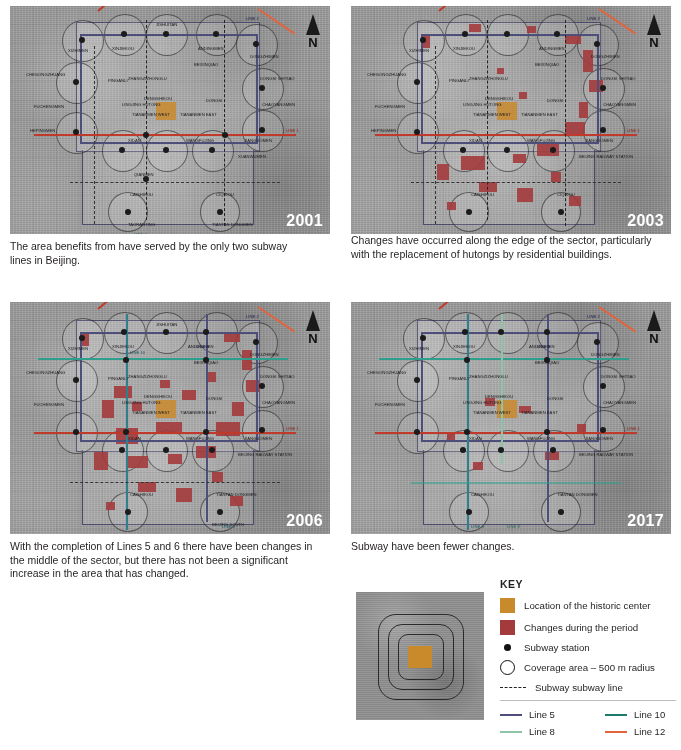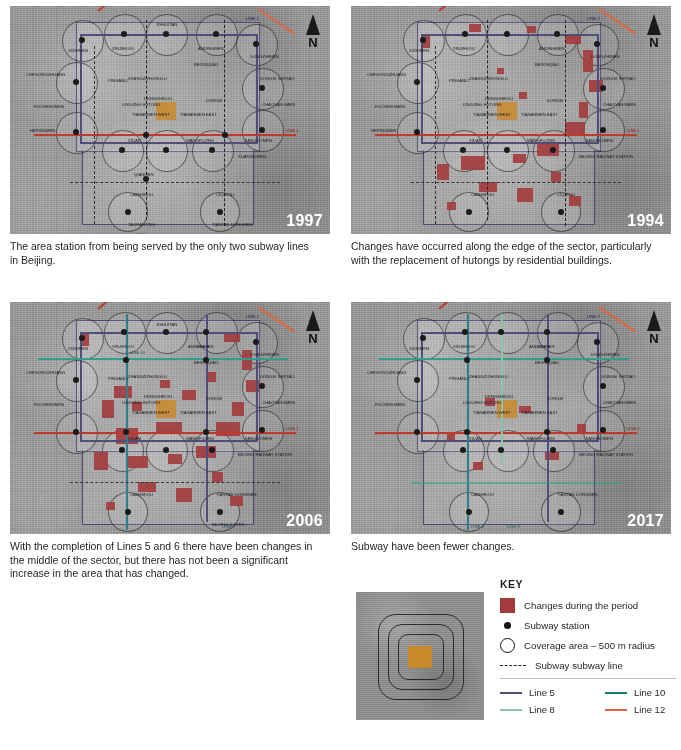--- a/index.html
+++ b/index.html
@@ -153,23 +153,23 @@
       <div class="lbl" style="left:202px;top:216px;">TIANTAN DONGMEN</div>
       <div class="lbl" style="left:124px;top:166px;">QIANMEN</div>
       <div class="lbl" style="left:236px;top:10px;color:#1c1c50;">LINE 2</div>
       <div class="lbl" style="left:276px;top:122px;color:#8c1f14;">LINE 1</div>
       <div class="lbl" style="left:124px;top:226px;color:#1c4a50;">LINE 4</div>
 
       <div class="north" style="right:10px;top:8px;">
         <div class="tri"></div>
         <div class="nletter">N</div>
       </div>
-      <div class="yearlabel">1997</div>
-    </div>
-    <div class="caption" style="margin-top:6px;width:300px;">The area station from being served by the only two subway lines in Beijing.</div>
+      <div class="yearlabel">2001</div>
+    </div>
+    <div class="caption" style="margin-top:6px;width:300px;">The area benefits from have served by the only two subway lines in Beijing.</div>
   </div>
 
   <div class="panel" style="left:351px;top:6px;width:320px;">
     <div class="map" style="width:320px;height:228px;">
       <div class="noise"></div>
       <div class="blocks"></div>
 
       <div class="sector" style="left:66px;top:16px;width:182px;height:128px;"></div>
       <div class="sectorlow" style="left:72px;top:144px;width:170px;height:74px;"></div>
 
@@ -260,23 +260,23 @@
       <div class="lbl" style="left:20px;top:122px;">HEPINGMEN</div>
       <div class="lbl" style="left:120px;top:186px;">CAISHIKOU</div>
       <div class="lbl" style="left:206px;top:186px;">CIQIKOU</div>
       <div class="lbl" style="left:236px;top:10px;color:#1c1c50;">LINE 2</div>
       <div class="lbl" style="left:276px;top:122px;color:#8c1f14;">LINE 1</div>
 
       <div class="north" style="right:10px;top:8px;">
         <div class="tri"></div>
         <div class="nletter">N</div>
       </div>
-      <div class="yearlabel">1994</div>
-    </div>
-    <div class="caption" style="margin-top:6px;width:310px;">Changes have occurred along the edge of the sector, particularly with the replacement of hutongs by residential buildings.</div>
+      <div class="yearlabel">2003</div>
+    </div>
+    <div class="caption" style="width:310px;">Changes have occurred along the edge of the sector, particularly with the replacement of hutongs by residential buildings.</div>
   </div>
 
   <div class="panel" style="left:10px;top:302px;width:320px;">
     <div class="map" style="width:320px;height:232px;">
       <div class="noise"></div>
       <div class="blocks"></div>
 
       <div class="sector" style="left:66px;top:18px;width:182px;height:130px;"></div>
       <div class="sectorlow" style="left:72px;top:148px;width:170px;height:74px;"></div>
 
@@ -489,20 +489,24 @@
       </div>
       <div class="yearlabel">2017</div>
     </div>
     <div class="caption" style="margin-top:6px;width:305px;">Subway have been fewer changes.</div>
   </div>
 
   <div class="key" style="left:500px;top:578px;width:180px;">
     <h4>KEY</h4>
 
     <div class="keyrow">
+      <span class="swatch" style="background:#c98a2b;"></span>
+      <span>Location of the historic center</span>
+    </div>
+    <div class="keyrow">
       <span class="swatch" style="background:#a33a3c;"></span>
       <span>Changes during the period</span>
     </div>
     <div class="keyrow">
       <span class="keydot">
           <i></i>
         </span>
       <span>Subway station</span>
     </div>
     <div class="keyrow">

